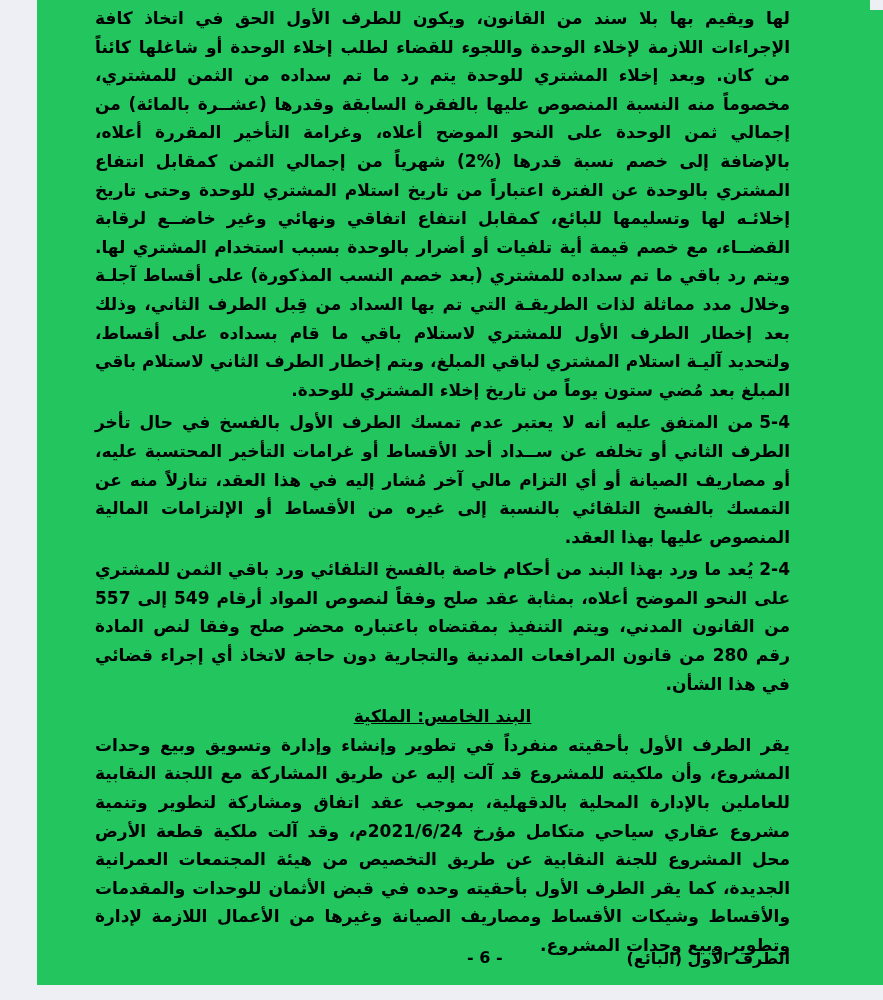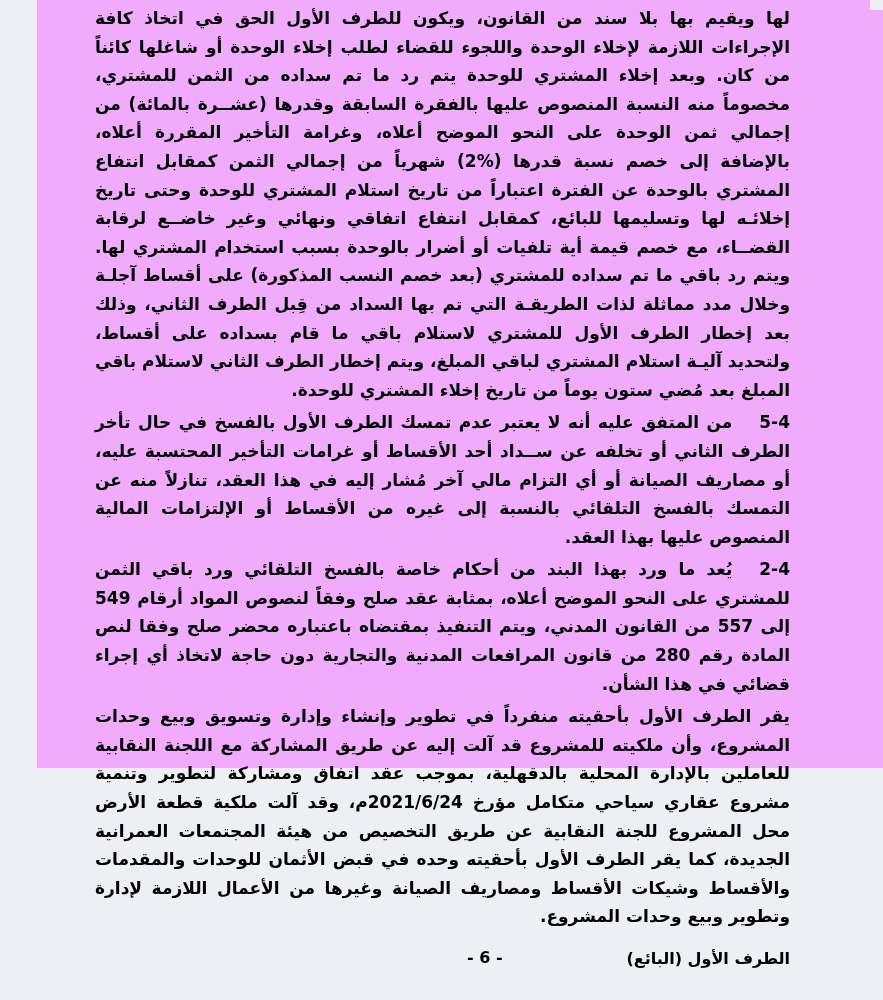--- a/index.html
+++ b/index.html
@@ -5,40 +5,40 @@
   html,body{margin:0;padding:0;}
   body{
     width:883px;height:1000px;
     background:#edeff5;
     font-family:"DejaVu Sans",sans-serif;
     color:#000;
   }
   .canvas{position:relative;width:883px;height:1000px;overflow:hidden;}
   .page{
     position:absolute;left:37px;top:0;
-    width:846px;height:768px;
-    background:#f0abfc;
+    width:846px;height:985px;
+    background:#22c55e;
   }
   .corner-notch{
     position:absolute;right:0;top:0;width:13px;height:10px;background:#edeff5;
   }
   .content{
     position:absolute;top:0;left:58px;width:695px;
     direction:rtl;
     text-align:justify;
     font-weight:bold;
     font-size:17px;
     line-height:28.6px;
     padding-top:4px;
   }
   .para{margin:0 0 4px 0;}
   .tight{margin:0;}
   .clause-num{
     display:inline-block;
-    margin-left:27px;
+    margin-left:6px;
     white-space:nowrap;
   }
   .heading{
     margin:0;
     text-align:center;
     text-decoration:underline;
     font-size:17px;
     font-weight:bold;
     line-height:28.6px;
   }
@@ -65,20 +65,21 @@
 
       <p class="para">
         <span class="clause-num">5-4</span><span>من المتفق عليه أنه لا يعتبر عدم تمسك الطرف الأول بالفسخ في حال تأخر الطرف الثاني أو تخلفه عن ســداد أحد الأقساط أو غرامات التأخير المحتسبة عليه، أو مصاريف الصيانة أو أي التزام مالي آخر مُشار إليه في هذا العقد، تنازلاً منه عن التمسك بالفسخ التلقائي بالنسبة إلى غيره من الأقساط أو الإلتزامات المالية المنصوص عليها بهذا العقد.</span>
       </p>
 
 
       <p class="para">
         <span class="clause-num">2-4</span><span>يُعد ما ورد بهذا البند من أحكام خاصة بالفسخ التلقائي ورد باقي الثمن للمشتري على النحو الموضح أعلاه، بمثابة عقد صلح وفقاً لنصوص المواد أرقام 549 إلى 557 من القانون المدني، ويتم التنفيذ بمقتضاه باعتباره محضر صلح وفقا لنص المادة رقم 280 من قانون المرافعات المدنية والتجارية دون حاجة لاتخاذ أي إجراء قضائي في هذا الشأن.</span>
       </p>
 
+      <h3 class="heading">البند الخامس: الملكية</h3>
 
       <p class="para tight">يقر الطرف الأول بأحقيته منفرداً في تطوير وإنشاء وإدارة وتسويق وبيع وحدات المشروع، وأن ملكيته للمشروع قد آلت إليه عن طريق المشاركة مع اللجنة النقابية للعاملين بالإدارة المحلية بالدقهلية، بموجب عقد اتفاق ومشاركة لتطوير وتنمية مشروع عقاري سياحي متكامل مؤرخ 2021/6/24م، وقد آلت ملكية قطعة الأرض محل المشروع للجنة النقابية عن طريق التخصيص من هيئة المجتمعات العمرانية الجديدة، كما يقر الطرف الأول بأحقيته وحده في قبض الأثمان للوحدات والمقدمات والأقساط وشيكات الأقساط ومصاريف الصيانة وغيرها من الأعمال اللازمة لإدارة وتطوير وبيع وحدات المشروع.</p>
 
     </div>
 
     <div class="footer">
       <span class="f-right">الطرف الأول (البائع)</span>
       <span class="f-center">- 6 -</span>
     </div>
   </div>

